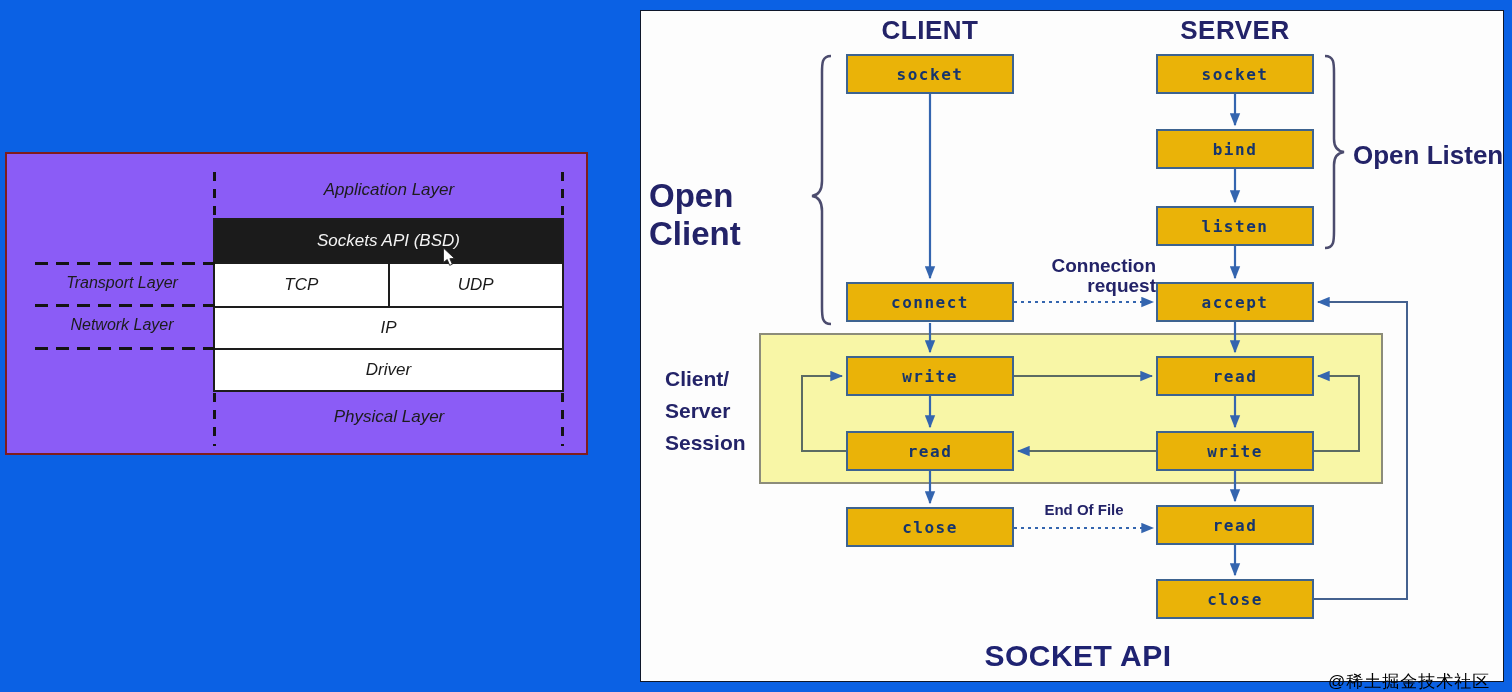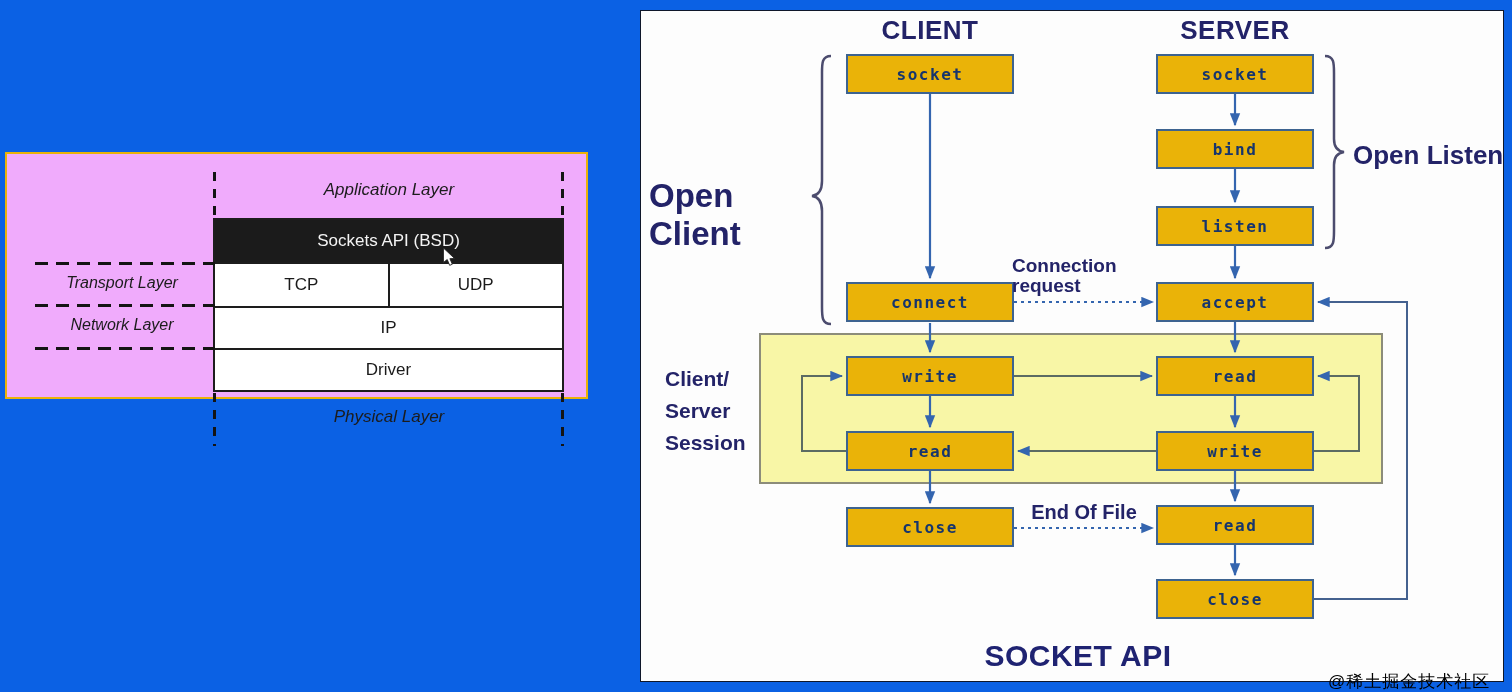--- a/index.html
+++ b/index.html
@@ -3,29 +3,29 @@
 <meta charset="utf-8">
 <style>
   html,body{margin:0;padding:0;}
   body{
     width:1512px;height:692px;overflow:hidden;position:relative;
     background:#0b61e4;
     font-family:"Liberation Sans",sans-serif;
   }
   
   .stack-panel{
-    position:absolute;left:5px;top:152px;width:583px;height:247px;
-    background:#f0abfc;border:2px solid #eab308;box-sizing:border-box;
+    position:absolute;left:5px;top:152px;width:583px;height:303px;
+    background:#8b5cf6;border:2px solid #7f1d1d;box-sizing:border-box;
   }
   .stack-panel .lbl{position:absolute;color:#1c1c1c;font-style:italic;font-size:17px;text-align:center;}
   .vdash{position:absolute;width:3px;top:18px;height:274px;
     background-image:repeating-linear-gradient(to bottom,#141414 0 9px,transparent 9px 17px);}
   .hdash{position:absolute;height:3px;left:28px;width:180px;
     background-image:repeating-linear-gradient(to right,#141414 0 13px,transparent 13px 21px);}
-  .stack-box{position:absolute;left:206px;top:64px;width:351px;border:2px solid #1d1d1d;box-sizing:border-box;background:#fff;}
+  .stack-box{position:absolute;left:206px;top:64px;width:351px;border:2px solid #1d1d1d;box-sizing:border-box;background:#fff;font-style:italic;}
   .stack-row{display:flex;align-items:center;justify-content:center;font-size:17px;color:#1a1a1a;}
   .row-bar{height:42px;background:#1b1b1b;color:#f4f4f4;position:relative;}
   .row-split{height:42px;border-top:2px solid #1d1d1d;padding:0;}
   .row-split .cell{flex:1;display:flex;align-items:center;justify-content:center;height:100%;}
   .row-split .cell:first-child{border-right:2px solid #1d1d1d;}
   .row-plain{height:40px;border-top:2px solid #1d1d1d;text-align:right;}
   .cursor{position:absolute;left:226px;top:28px;width:16px;height:20px;}
   
   .api-panel{
     position:absolute;left:640px;top:10px;width:864px;height:672px;
@@ -41,22 +41,22 @@
     background:#eab308;border:2px solid #3d6390;
     display:flex;align-items:center;justify-content:center;
     font-family:"DejaVu Sans Mono",monospace;font-weight:bold;font-size:16px;
     color:#16356d;letter-spacing:1.5px;
   }
   .c-node{left:205px;width:168px;}
   .s-node{left:515px;width:158px;}
   .flow-label{position:absolute;z-index:4;color:#232368;font-weight:bold;}
   .lab-open-client{left:8px;top:166px;width:158px;text-align:left;font-size:33px;}
   .lab-open-listen{left:712px;top:129px;width:170px;font-size:26px;}
-  .lab-conn-req{left:371px;top:245px;width:144px;text-align:left;font-size:19px;line-height:20px;}
-  .lab-eof{left:377px;top:490px;width:132px;text-align:center;font-size:20px;}
+  .lab-conn-req{left:371px;top:245px;width:144px;text-align:right;font-size:19px;line-height:20px;}
+  .lab-eof{left:377px;top:490px;width:132px;text-align:center;font-size:15px;}
   .lab-session{left:24px;top:352px;width:110px;font-size:21px;line-height:32px;}
   .api-title{position:absolute;left:337px;top:628px;width:200px;text-align:center;
     font-size:30px;font-weight:bold;color:#1f2372;letter-spacing:.5px;z-index:4;}
   .watermark{position:absolute;left:1328px;top:670px;width:184px;
     color:#000000;font-size:17px;letter-spacing:1px;z-index:6;}
 </style>
 </head>
 <body>
 
 <div class="stack-panel">

